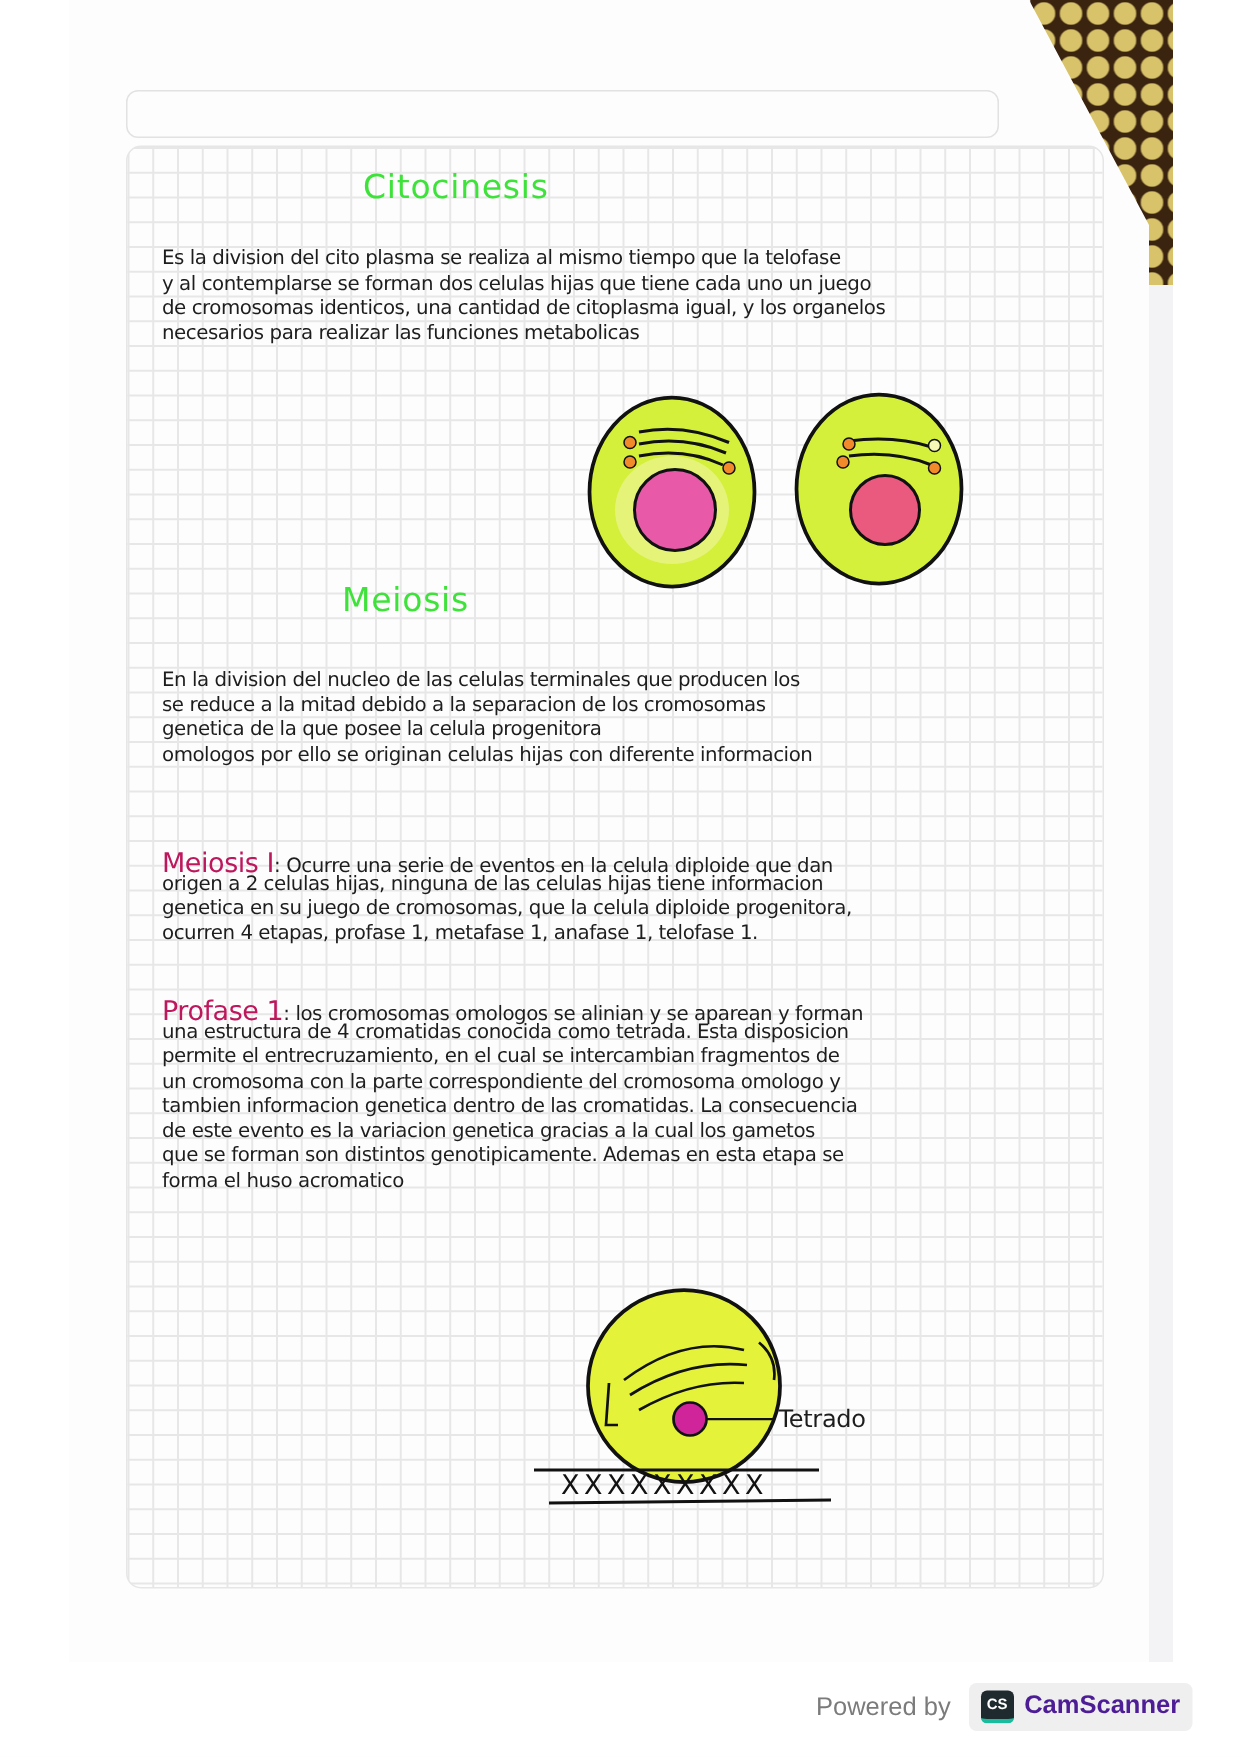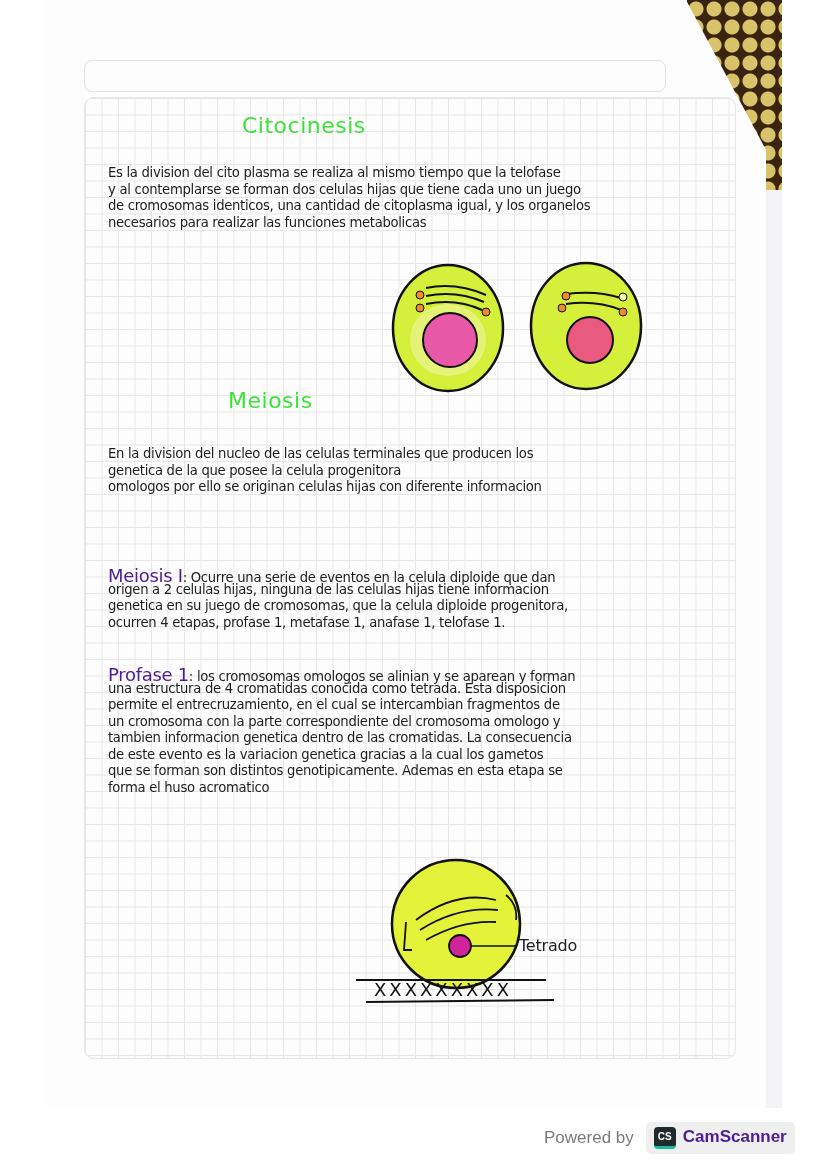--- a/index.html
+++ b/index.html
@@ -8,21 +8,21 @@
     .bgpattern { position:absolute; right:0; top:0; width:95px; height:190px;
       background: radial-gradient(circle at 50% 50%, #d9c36a 0 7px, #3a2410 8px 11px) 0 0/18px 18px, #3a2410; }
     .page { position:absolute; left:0; top:0; width:720px; height:1108px; background:#fdfdfd;
       clip-path: polygon(0 0, 640px 0, 720px 150px, 720px 1108px, 0 1108px); }
     .header-box { position:absolute; left:38px; top:60px; width:580px; height:30px; border:1px solid #e2e2e2; border-radius:8px; }
     .grid { position:absolute; left:38px; top:97px; width:650px; height:960px; border:1px solid #e6e6e6; border-radius:10px;
       background-image: linear-gradient(#e7e7e7 1px, transparent 1px), linear-gradient(90deg, #e7e7e7 1px, transparent 1px);
       background-size: 16.5px 16.5px; }
     .hw { position:absolute; font-family:"DejaVu Sans", sans-serif; color:#1d1d1d; font-size:13.5px; line-height:1; white-space:nowrap; letter-spacing:-0.2px; }
     .title { position:absolute; color:#3fe23a; font-family:"DejaVu Sans", sans-serif; font-size:22px; letter-spacing:0.5px; }
-    .inline-title { color:#4c1d95; font-size:18px;text-align:center; }
+    .inline-title { color:#be185d; font-size:18px;text-align:center; }
     .para { position:absolute; left:62px; }
     .line { display:block; height:16.5px; font-family:"DejaVu Sans", sans-serif; font-size:13.2px; color:#1d1d1d; white-space:nowrap; letter-spacing:-0.3px; }
     .footer { position:absolute; left:544px; top:1122px; display:flex; align-items:center; gap:12px; }
     .powered { color:#7b7b7b; font-size:17px; }
     .badge { display:flex; align-items:flex-start; gap:7px; background:#efefef; border-radius:5px; padding:5px 8px; }
     .cs-logo { width:22px; height:22px; background:#1f2a2e; border-radius:4px; border-bottom:3px solid #19bc9c; color:#fff; font-weight:bold; font-size:10px; display:flex; align-items:center; justify-content:center; box-sizing:border-box; }
     .brand { color:#4c1d95; font-size:17px; font-weight:bold; }
     svg { position:absolute; }
   </style>
 </head>
@@ -55,20 +55,21 @@
       <path d="M180 34 Q210 30 235 38 M180 44 Q210 40 235 50" stroke="#111" stroke-width="2" fill="none"></path>
       <circle cx="180" cy="36" r="4" fill="#f08a2a" stroke="#111"></circle>
       <circle cx="176" cy="48" r="4" fill="#f08a2a" stroke="#111"></circle>
       <circle cx="237" cy="37" r="4" fill="#f6f8b5" stroke="#111"></circle>
       <circle cx="237" cy="52" r="4" fill="#f08a2a" stroke="#111"></circle>
     </svg>
 
     <div class="title" style="left:182px; top:388px;">Meiosis</div>
     <div class="para" style="top:446px;">
       <span class="line">En la division del nucleo de las celulas terminales que producen los</span>
+      <span class="line">se reduce a la mitad debido a la separacion de los cromosomas</span>
       <span class="line">genetica de la que posee la celula progenitora</span>
       <span class="line">omologos por ello se originan celulas hijas con diferente informacion</span>
     </div>
 
     <div class="para" style="top:565px;">
       <span class="line"><span class="inline-title">Meiosis I</span><span>:</span> <span>Ocurre una serie de eventos en la celula diploide que dan</span></span>
       <span class="line">origen a 2 celulas hijas, ninguna de las celulas hijas tiene informacion</span>
       <span class="line">genetica en su juego de cromosomas, que la celula diploide progenitora,</span>
       <span class="line">ocurren 4 etapas, profase 1, metafase 1, anafase 1, telofase 1.</span>
     </div>

